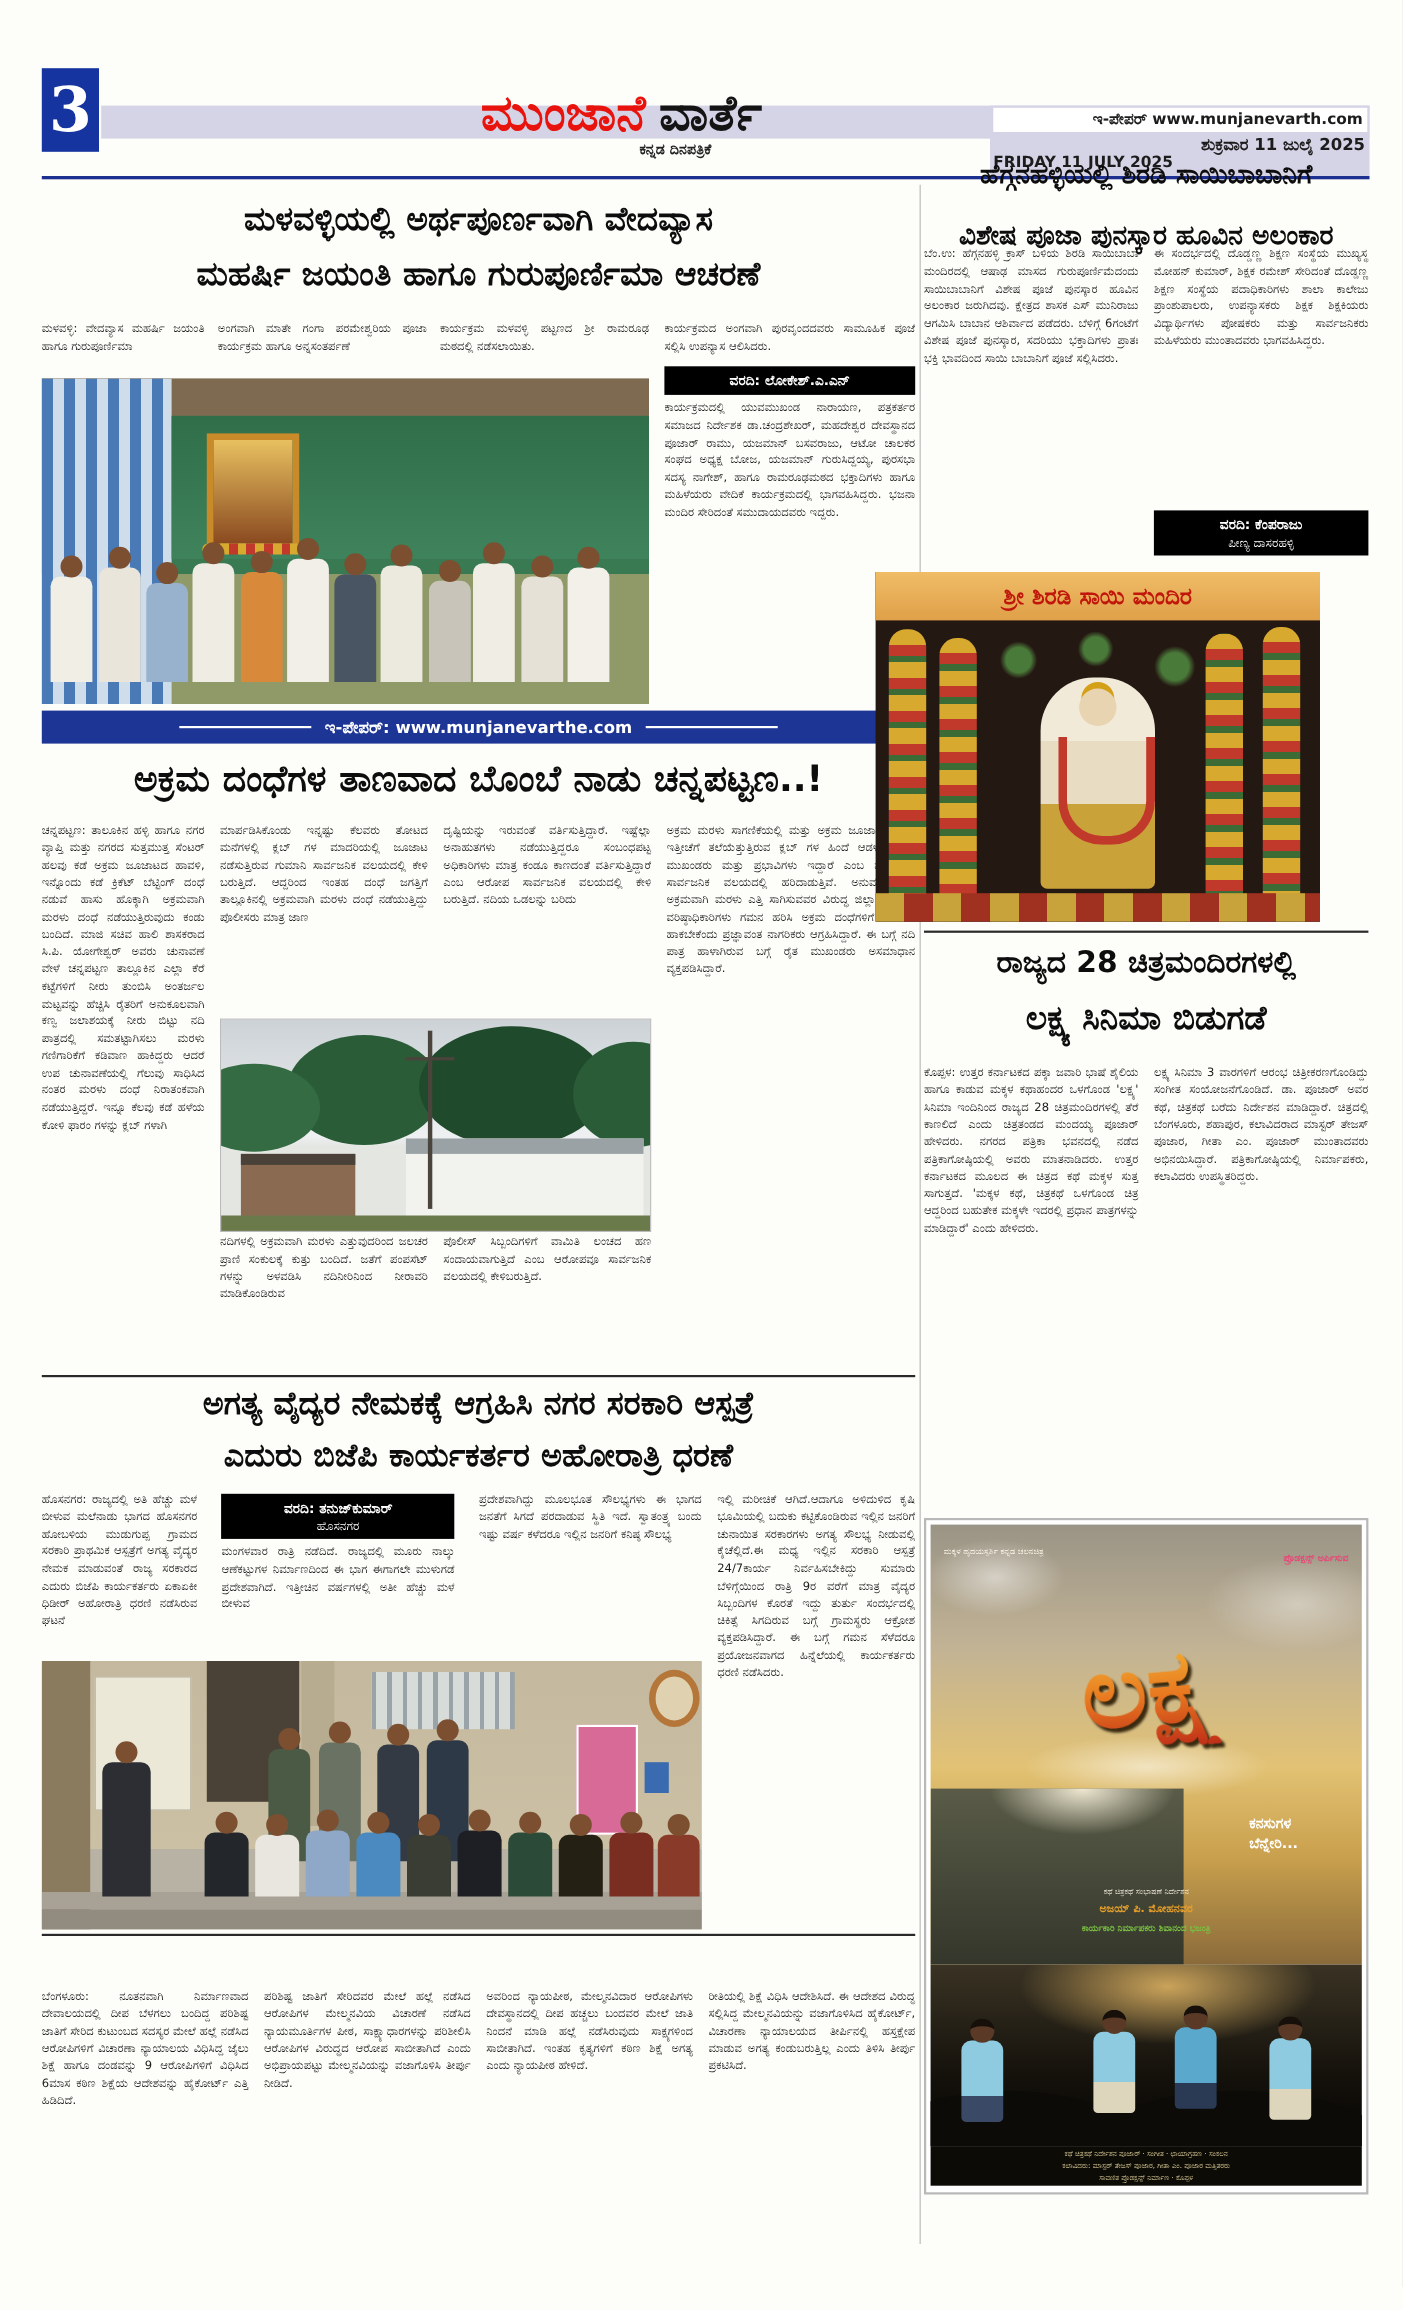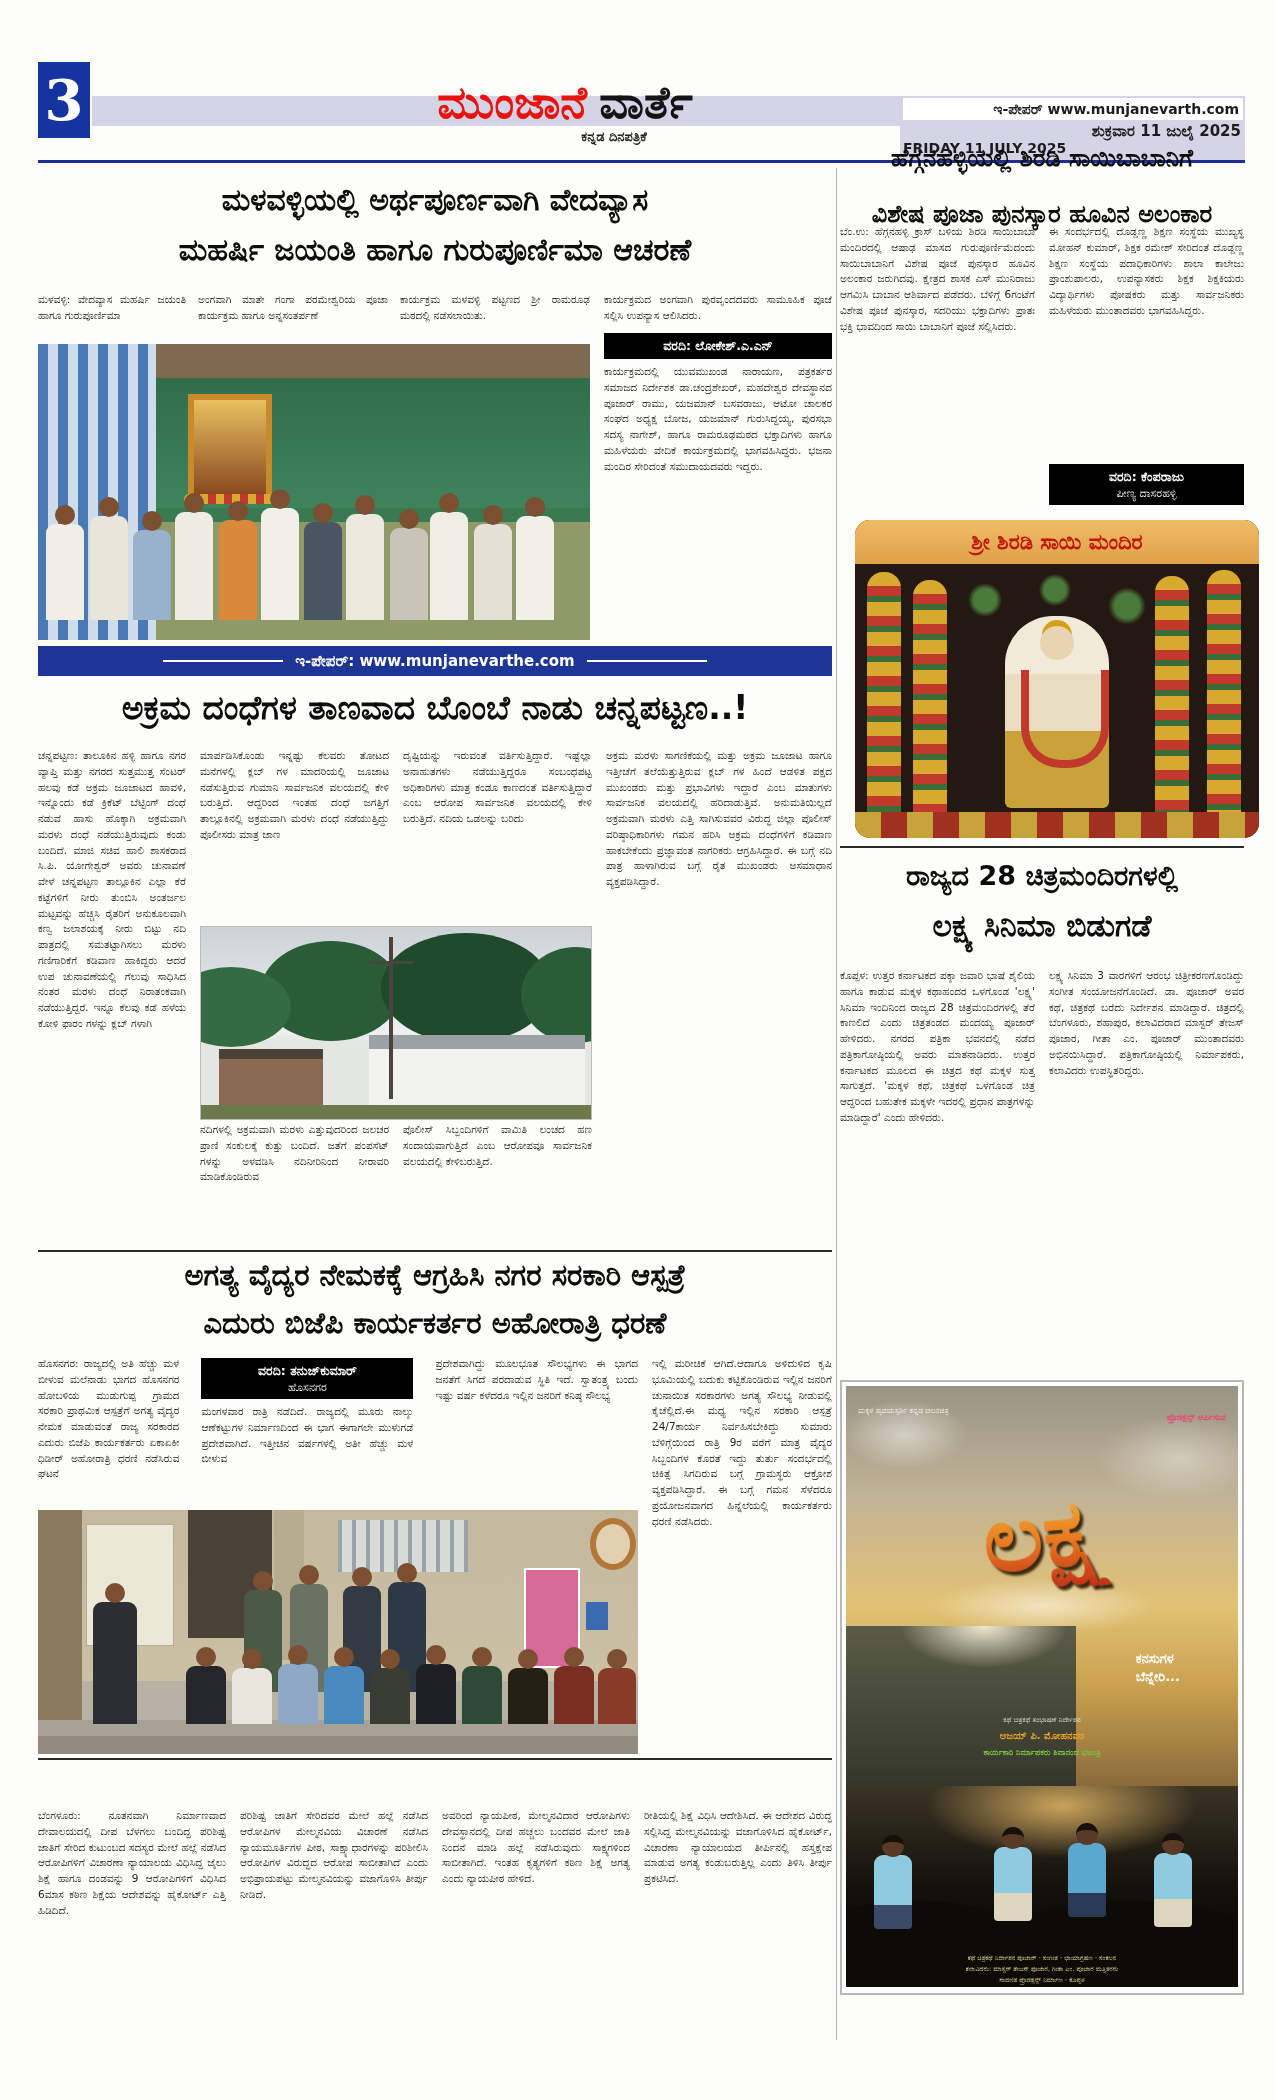--- a/index.html
+++ b/index.html
@@ -269,21 +269,21 @@
   <div class="abs cols" style="left:840px;top:224px;width:404px;height:294px;gap:14px;">
     <div class="col" style="width:195px;height:294px;">ಬೆಂ.ಉ: ಹೆಗ್ಗನಹಳ್ಳಿ ಕ್ರಾಸ್ ಬಳಿಯ ಶಿರಡಿ ಸಾಯಿಬಾಬಾ ಮಂದಿರದಲ್ಲಿ ಆಷಾಢ ಮಾಸದ ಗುರುಪೂರ್ಣಿಮೆದಂದು ಸಾಯಿಬಾಬಾನಿಗೆ ವಿಶೇಷ ಪೂಜೆ ಪುನಸ್ಕಾರ ಹೂವಿನ ಅಲಂಕಾರ ಜರುಗಿದವು. ಕ್ಷೇತ್ರದ ಶಾಸಕ ಎಸ್ ಮುನಿರಾಜು ಆಗಮಿಸಿ ಬಾಬಾನ ಆಶಿರ್ವಾದ ಪಡೆದರು. ಬೆಳಿಗ್ಗೆ 6ಗಂಟೆಗೆ ವಿಶೇಷ ಪೂಜೆ ಪುನಸ್ಕಾರ, ಸದರಿಯು ಭಕ್ತಾದಿಗಳು ಪ್ರಾತಃ ಭಕ್ತಿ ಭಾವದಿಂದ ಸಾಯಿ ಬಾಬಾನಿಗೆ ಪೂಜೆ ಸಲ್ಲಿಸಿದರು.</div>
     <div style="width:195px;">
       <div class="col" style="width:195px;height:236px;">ಈ ಸಂದರ್ಭದಲ್ಲಿ ದೊಡ್ಡಣ್ಣ ಶಿಕ್ಷಣ ಸಂಸ್ಥೆಯ ಮುಖ್ಯಸ್ಥ ಮೋಹನ್ ಕುಮಾರ್, ಶಿಕ್ಷಕ ರಮೇಶ್ ಸೇರಿದಂತೆ ದೊಡ್ಡಣ್ಣ ಶಿಕ್ಷಣ ಸಂಸ್ಥೆಯ ಪದಾಧಿಕಾರಿಗಳು ಶಾಲಾ ಕಾಲೇಜು ಪ್ರಾಂಶುಪಾಲರು, ಉಪನ್ಯಾಸಕರು ಶಿಕ್ಷಕ ಶಿಕ್ಷಕಿಯರು ವಿದ್ಯಾರ್ಥಿಗಳು ಪೋಷಕರು ಮತ್ತು ಸಾರ್ವಜನಿಕರು ಮಹಿಳೆಯರು ಮುಂತಾದವರು ಭಾಗವಹಿಸಿದ್ದರು.</div>
       <div class="byline" style="margin-top:4px;">
         <span>ವರದಿ: ಕೆಂಪರಾಜು</span>
         <span class="sub">ಪೀಣ್ಯ ದಾಸರಹಳ್ಳಿ</span>
       </div>
     </div>
   </div>
-  <div class="abs photo ph-r1" style="left:855px;top:520px;border-radius:15px;">
+  <div class="abs photo ph-r1" style="left:796px;top:520px;">
     <div class="sign">ಶ್ರೀ ಶಿರಡಿ ಸಾಯಿ ಮಂದಿರ</div>
     <div class="garl" style="left:12px;top:52px;height:260px;"></div>
     <div class="garl" style="left:58px;top:60px;height:250px;"></div>
     <div class="garl" style="left:300px;top:56px;height:256px;"></div>
     <div class="garl" style="left:352px;top:50px;height:262px;"></div>
     <span class="leaf" style="left:110px;top:60px;width:40px;height:40px;"></span>
     <span class="leaf" style="left:250px;top:64px;width:44px;height:44px;"></span>
     <span class="leaf" style="left:180px;top:52px;width:40px;height:36px;"></span>
     <div class="idol"></div>
     <div class="mala"></div>

